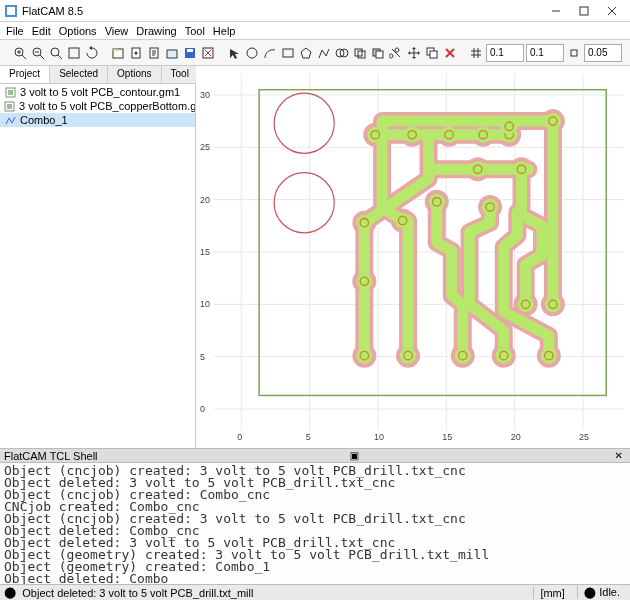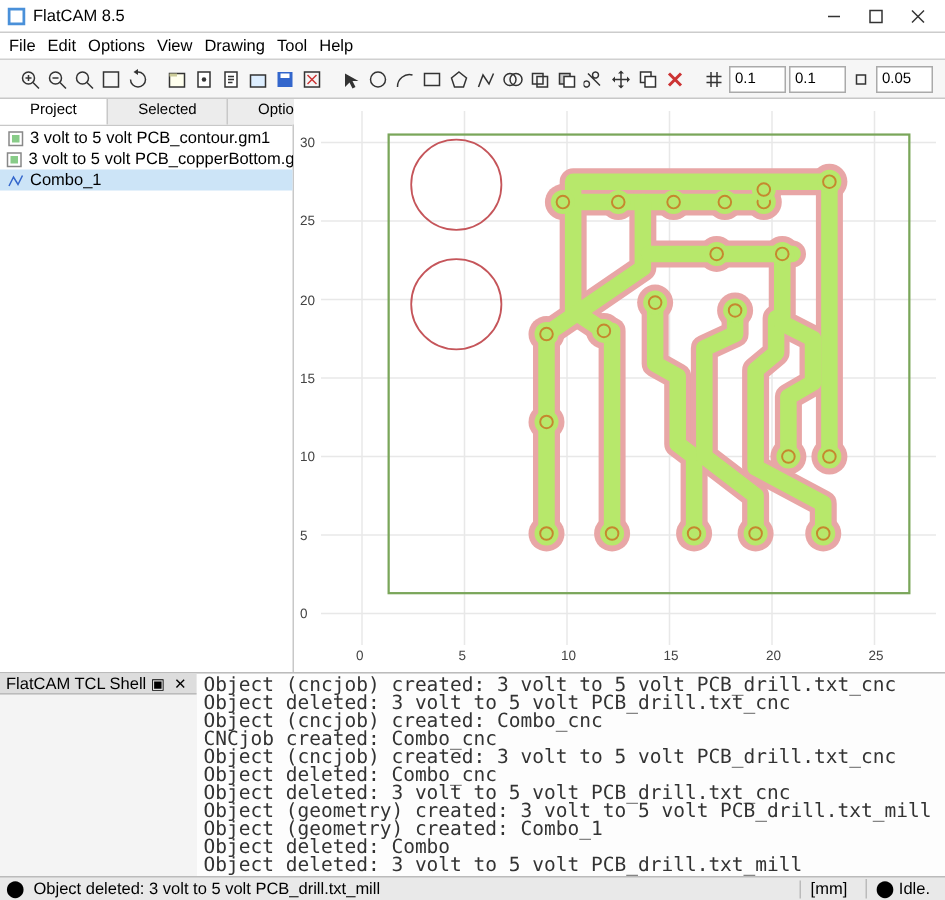--- a/index.html
+++ b/index.html
@@ -11,30 +11,30 @@
 .winbtn { width: 28px; height: 20px; display: flex; align-items: center; justify-content: center; }
 .menubar { height: 18px; background: #fff; display: flex; align-items: center; gap: 8px; padding: 0 6px; border-bottom: 1px solid #d0d0d0; }
 .menubar span { cursor: default; }
 .toolbar { height: 26px; background: #f6f6f6; border-bottom: 1px solid #c8c8c8; display: flex; align-items: center; padding: 0 12px; gap: 2px; }
 .tool { width: 20px; height: 20px; display: flex; align-items: center; justify-content: center; border: 1px solid transparent; }
 .tsep { width: 1px; height: 18px; background: #c0c0c0; margin: 0 3px; }
 .tinput { width: 38px; height: 18px; border: 1px solid #aaa; background: #fff; padding: 0 3px; font-size: 10px; }
 .main { flex: 1; display: flex; min-height: 0; }
 .left { width: 196px; background: #fff; border-right: 1px solid #c8c8c8; display: flex; flex-direction: column; }
 .tabs { height: 18px; display: flex; border-bottom: 1px solid #c8c8c8; }
-.tab { padding: 2px 20px; background: #ececec; border-right: 1px solid #c8c8c8; font-size: 10px; }
+.tab { padding: 2px 9px; background: #ececec; border-right: 1px solid #c8c8c8; font-size: 10px; }
 .tab.active { background: #fff; }
 .tree { flex: 1; overflow: auto; padding: 1px 0; }
 .item { display: flex; align-items: center; padding: 1px 4px; gap: 4px; white-space: nowrap; }
 .item.sel { background: #cce4f7; }
 .item .ico { width: 12px; height: 12px; display: flex; align-items: center; justify-content: center; }
 .canvas { flex: 1; background: #fff; position: relative; overflow: hidden; }
 .plot { position: absolute; left: 18px; top: 8px; right: 6px; bottom: 18px; background: #fff; }
 .xticks, .yticks { position: absolute; font-size: 9px; color: #444; }
-.logpanel { height: 136px; border-top: 1px solid #bbb; display: flex; flex-direction: row; background: #f4f4f4; }
+.logpanel { height: 136px; border-top: 1px solid #bbb; display: flex; flex-direction: column; background: #f4f4f4; }
 .loghdr { height: 14px; background: #ddd; border-bottom: 1px solid #bbb; display: flex; align-items: center; padding: 0 4px; font-size: 10px; }
 .loghdr .close { margin-left: auto; font-size: 10px; padding: 0 3px; }
 .logbody { flex: 1; background: #fdfdfd; font-family: Consolas, monospace; font-size: 13px; padding: 2px 4px; color: #333; white-space: pre; overflow: auto; line-height: 12px; }
 .statusbar { height: 16px; background: #e9e9e9; border-top: 1px solid #bbb; display: flex; align-items: center; font-size: 10px; padding: 0 4px; gap: 6px; }
 .statusbar .seg { border-left: 1px solid #bbb; padding: 0 6px; }
 svg { display: block; }
 </style>
 </head>
 <body>
 

